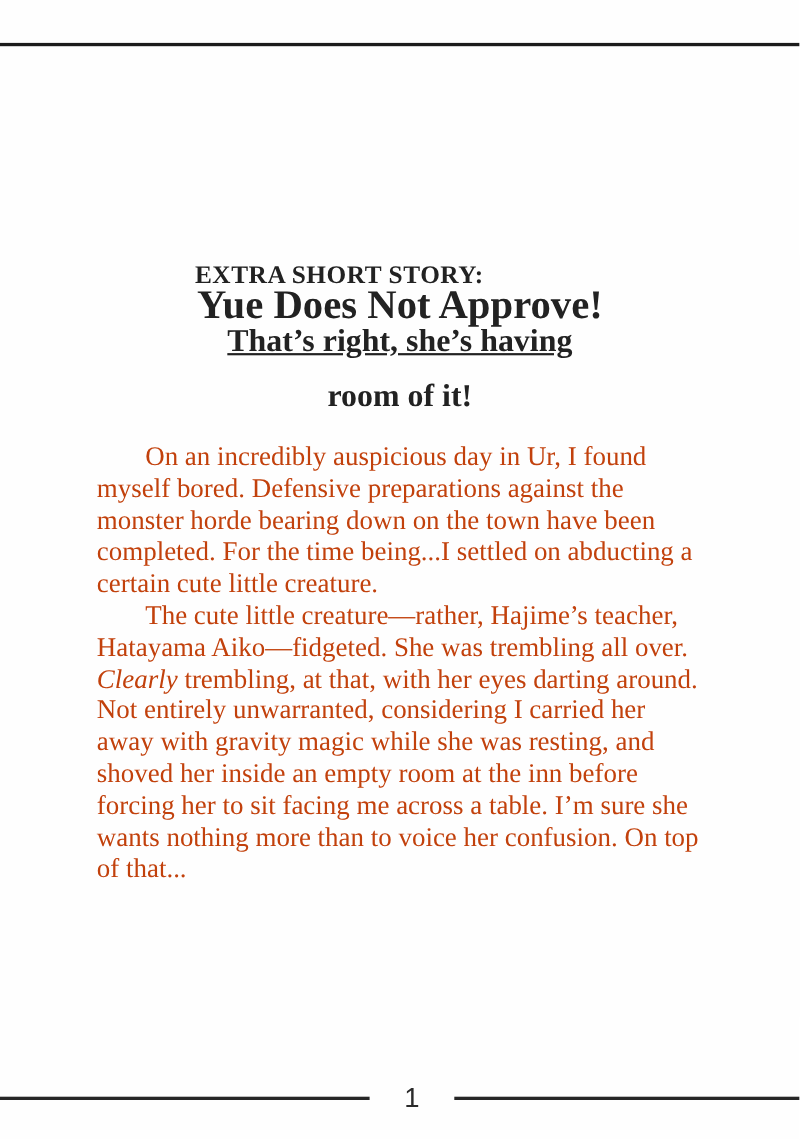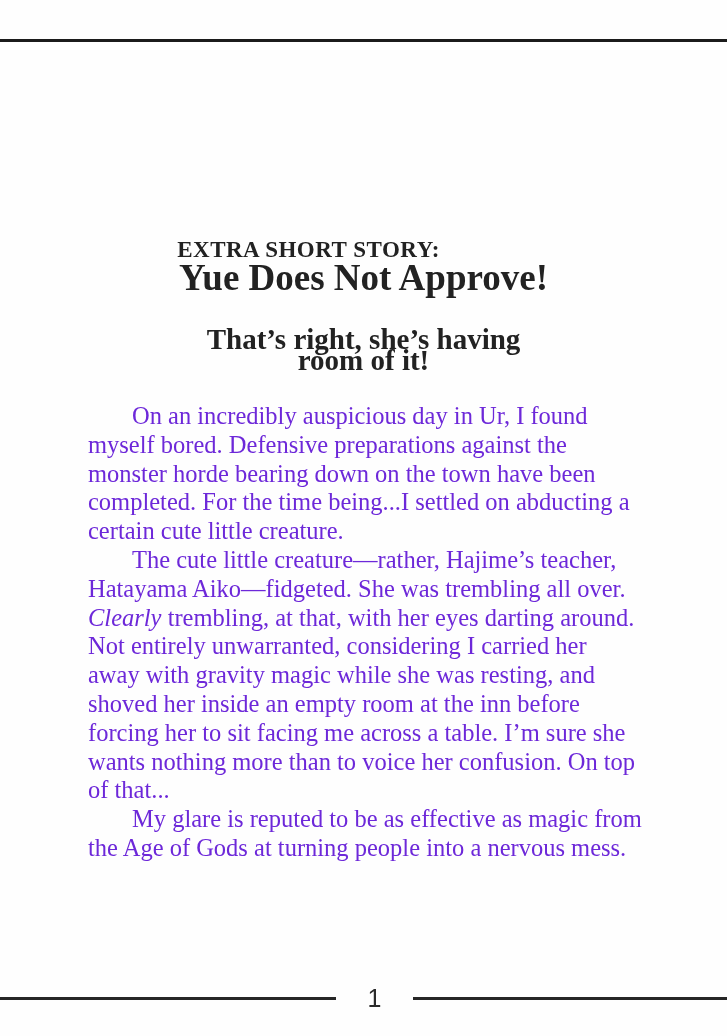--- a/index.html
+++ b/index.html
@@ -55,31 +55,31 @@
     line-height: 44px;
   }
   .sub-title {
     position: absolute;
     left: 0;
     width: 727px;
     font-size: 29px;
     font-weight: bold;
     line-height: 33px;
   }
-  .sub-title.line1 { top: 323px; }
+  .sub-title.line1 { top: 294px; text-decoration: underline; }
   .sub-title.line2 { top: 344px; }
 
   .body-text {
     position: absolute;
     top: 402px;
     left: 88px;
     width: 556px;
     font-size: 24.5px;
     line-height: 28.8px;
-    color: #6d28d9;
+    color: #c2410c;
     text-align: left;
   }
   .body-text p {
     margin: 0;
     padding: 0;
     text-indent: 44px;
   }
   .body-text em {
     font-style: italic;
   }
@@ -120,21 +120,20 @@
   <header class="title-block">
     <div class="kicker">EXTRA SHORT STORY:</div>
     <h1 class="main-title">Yue Does Not Approve!</h1>
     <div class="sub-title line1">That’s right, she’s having</div>
     <div class="sub-title line2">room of it!</div>
   </header>
 
   <main class="body-text" id="story-body">
       <p><span>On an incredibly auspicious day in Ur, I found myself bored. Defensive preparations against the monster horde bearing down on the town have been completed. For the time being...I settled on abducting a certain cute little creature.</span></p>
       <p><span>The cute little creature—rather, Hajime’s teacher, Hatayama Aiko—fidgeted. She was trembling all over. </span><em>Clearly</em><span> trembling, at that, with her eyes darting around. Not entirely unwarranted, considering I carried her away with gravity magic while she was resting, and shoved her inside an empty room at the inn before forcing her to sit facing me across a table. I’m sure she wants nothing more than to voice her confusion. On top of that...</span></p>
-      <p><span>My glare is reputed to be as effective as magic from the Age of Gods at turning people into a nervous mess.</span></p>
     </main>
 
   <footer>
     <div class="rule foot-left"></div>
     <div class="page-num">1</div>
     <div class="rule foot-right"></div>
   </footer>
 
 </div>
 

